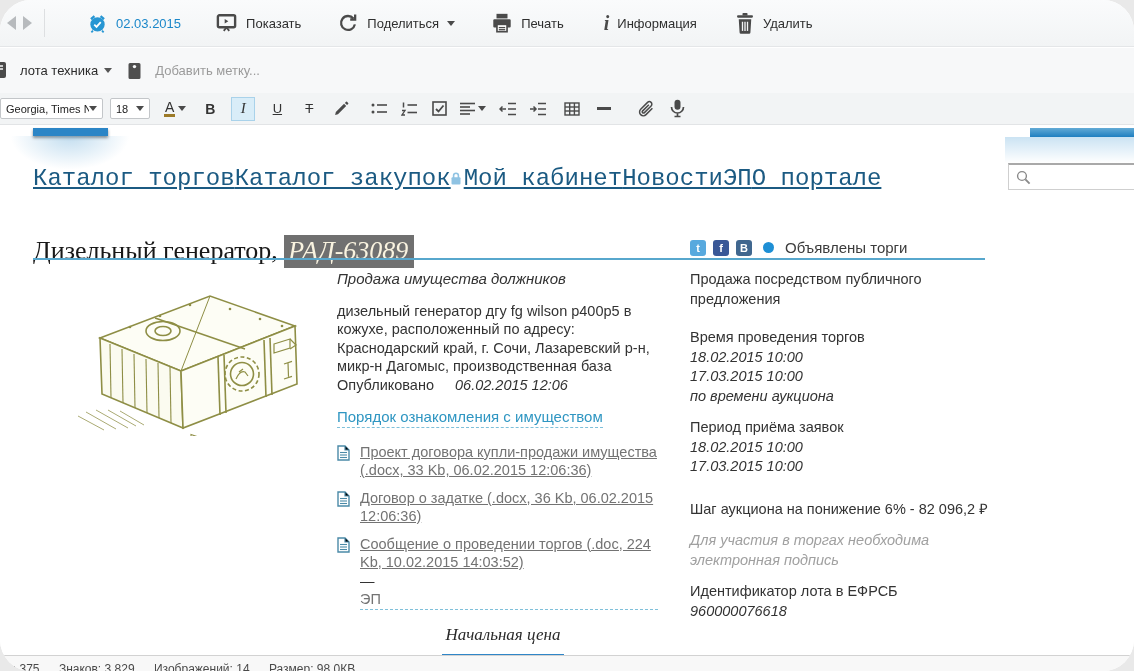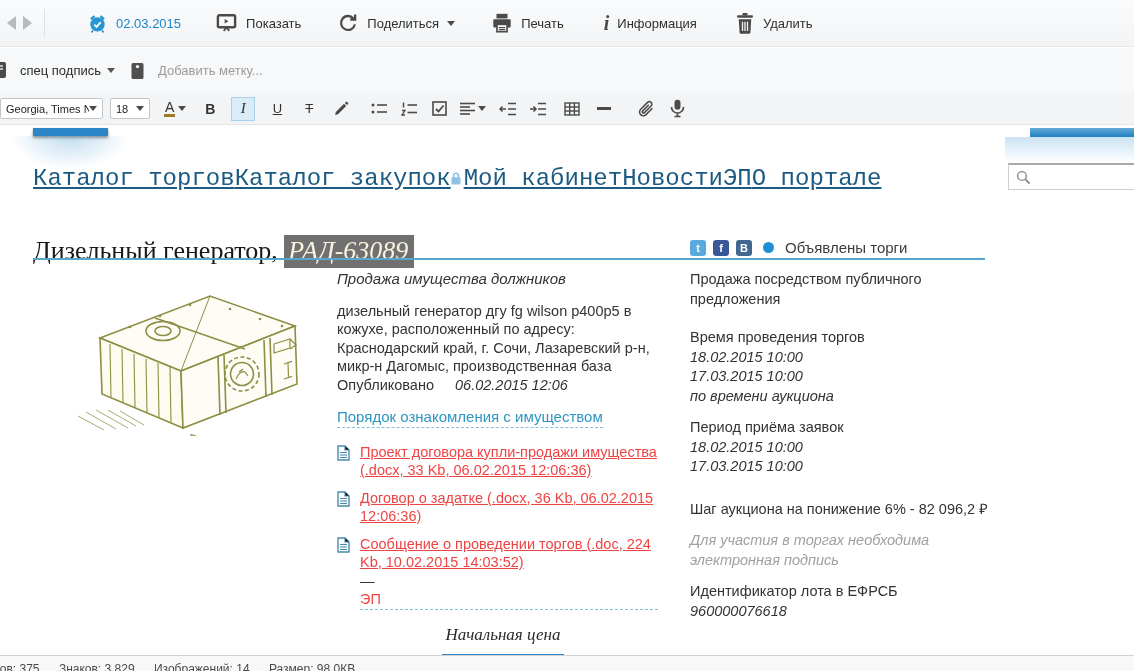--- a/index.html
+++ b/index.html
@@ -1,17 +1,17 @@
 <!DOCTYPE html>
 <html><head>
 <meta charset="utf-8">
 <style>
   * { box-sizing: border-box; margin: 0; padding: 0; }
   body { font-family: "Liberation Sans", sans-serif; background:#e9e9e9; }
-  #app { position:relative; width:1134px; height:671px; background:#fff; overflow:hidden; }
+  #app { position:relative; width:1134px; height:671px; background:#fff; overflow:hidden;border-radius:31px; }
 
   
   .topbar { position:absolute; top:0; left:0; right:0; height:47px;
     background:linear-gradient(#fafbfc,#f2f4f5); border-bottom:1px solid #e4e6e8;
     display:flex; align-items:center; }
   .navarr { width:14px; height:18px; display:flex; align-items:center; justify-content:center; }
   .tri-left { width:0;height:0;border-top:7px solid transparent;border-bottom:7px solid transparent;border-right:9px solid #b7babd; }
   .tri-right{ width:0;height:0;border-top:7px solid transparent;border-bottom:7px solid transparent;border-left:9px solid #b7babd; }
   .vsep { width:1px; height:28px; background:#dddfe1; }
   .tbtn { display:flex; align-items:center; gap:8px; font-size:13px; color:#2f2f2f; cursor:default; }
@@ -70,21 +70,21 @@
 
   .genimg { position:absolute; left:60px; top:150px; }
 
   .midcol { position:absolute; left:337px; top:144px; width:332px; font-size:14.5px; color:#333; line-height:18.5px; }
   .cat { font-style:italic; font-size:15px; margin-bottom:13px; }
   .pubdate { font-style:italic; margin-left:21px; }
   .dashlink { display:inline-block; margin-top:14px; color:#2f96c2; border-bottom:1px dashed #7fc0da; cursor:pointer; font-size:15px; }
   .doclist { margin-top:15px; }
   .docrow { display:flex; gap:10px; margin-bottom:9px; }
   .docrow svg { flex:none; margin-top:2px; }
-  .docrow a { color:#ef4444; text-decoration:underline; cursor:pointer; width:298px; display:inline-block; }
+  .docrow a { color:#737373; text-decoration:underline; cursor:pointer; width:298px; display:inline-block; }
   .eplink { color:#2f96c2; border-bottom:1px dashed #7fc0da; text-decoration:none !important; cursor:pointer; }
   .pricerow { margin-top:16px; display:flex; align-items:center; gap:10px;flex-direction:column; }
   .pricelabel { font-family:"Liberation Serif",serif; font-style:italic; font-size:17px; color:#2a2a2a; white-space:nowrap; }
   .pricebadge { background:#2f86c8; color:#fff; font-weight:bold; font-size:18px; padding:2px 10px 4px 14px; display:flex; align-items:center; white-space:nowrap; }
   .pricecur { font-size:13px; font-weight:normal; margin-left:10px; }
 
   .rightcol { position:absolute; left:690px; top:144px; width:298px; font-size:14.5px; color:#333; line-height:19.5px; }
   .rightcol .it { font-style:italic; }
   .mt12 { margin-top:12px; } .mt19 { margin-top:19px; } .mt23 { margin-top:23px; }
   .graynote { color:#a0a0a0; font-style:italic; }
@@ -167,21 +167,21 @@
     </div>
   </div>
 
   <div class="tagbar">
     <svg width="14" height="17" viewBox="0 0 14 17" style="margin-left:-7px">
       <rect x="0" y="0" width="13" height="16" rx="2" fill="#4a4a4a"></rect>
       <line x1="3" y1="4" x2="10" y2="4" stroke="#f7f8f9" stroke-width="1.3"></line>
       <line x1="3" y1="7" x2="10" y2="7" stroke="#f7f8f9" stroke-width="1.3"></line>
     </svg>
     <div class="tagchip">
-      <span>спец подпись</span>
+      <span>лота техника</span>
       <i class="caret light"></i>
     </div>
     <svg width="13" height="16" viewBox="0 0 13 16" style="margin-left:16px">
       <path d="M2 0h9a1.5 1.5 0 0 1 1.5 1.5v13A1.5 1.5 0 0 1 11 16H2A1.5 1.5 0 0 1 .5 14.5v-13A1.5 1.5 0 0 1 2 0z" fill="#4f4f4f"></path>
       <circle cx="6.5" cy="3.6" r="1.7" fill="#f7f8f9"></circle>
     </svg>
     <input class="addtag" placeholder="Добавить метку..." style="">
   </div>
 
   <div class="formatbar">

